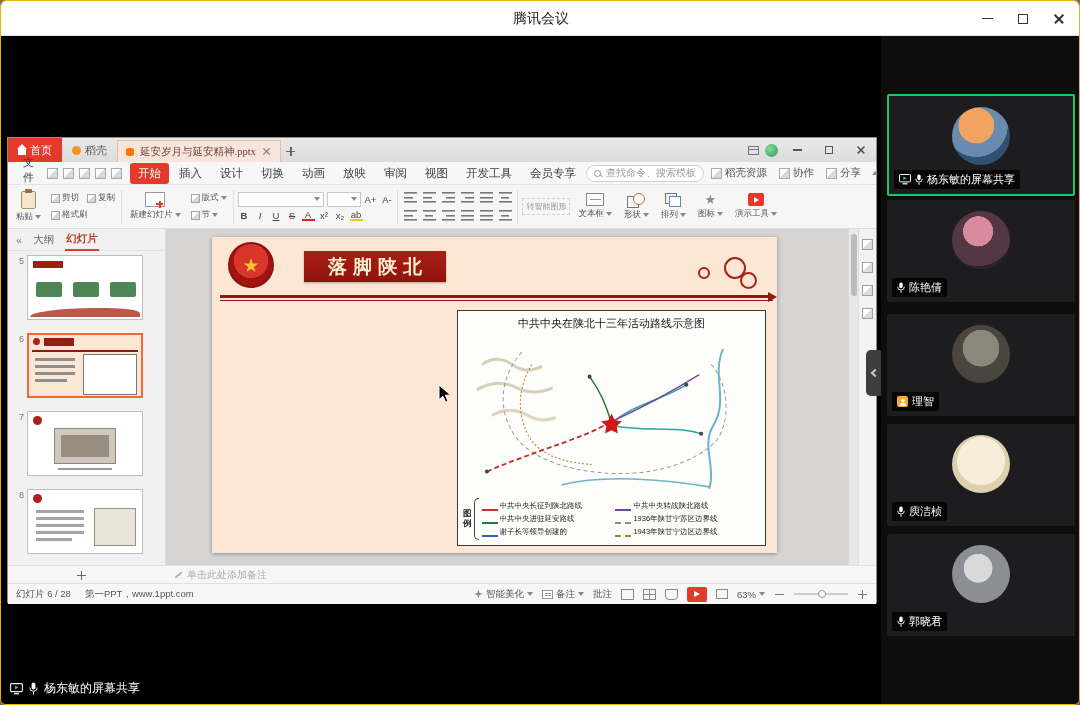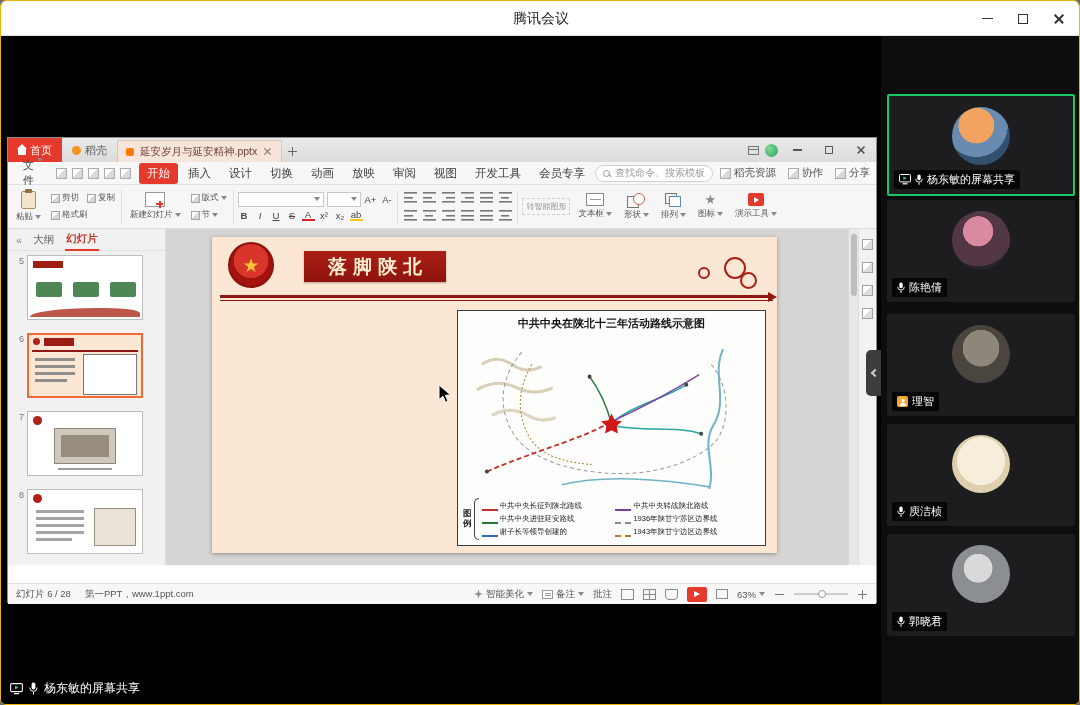--- a/index.html
+++ b/index.html
@@ -17,21 +17,21 @@
   .ic-x{position:relative;width:12px;height:12px;}
   .ic-x::before,.ic-x::after{content:'';position:absolute;left:0;top:5px;width:12px;height:1.6px;background:#333;}
   .ic-x::before{transform:rotate(45deg);} .ic-x::after{transform:rotate(-45deg);}
 
   
   .main{position:absolute;left:0;top:35px;width:880px;height:670px;background:#000;}
 
   
   .wps{position:absolute;left:6px;top:101px;width:870px;height:466px;background:#fff;border:1px solid #8e8e8e;font-size:11px;color:#333;}
   
-  .wps-tabs{position:absolute;left:0;top:0;width:100%;height:24px;background:linear-gradient(#e9e9e9,#dcdcdc);display:flex;align-items:flex-end;}
+  .wps-tabs{position:absolute;left:0;top:0;width:100%;height:24px;background:linear-gradient(#e9e9e9,#dcdcdc);display:flex;align-items:flex-end;font-family:Liberation Serif, serif;}
   .tab-home{height:24px;padding:0 10px;background:#e5392b;color:#fff;display:flex;align-items:center;gap:4px;font-size:11px;cursor:pointer;}
   .home-ic{width:8px;height:6px;background:#fff;position:relative;margin-top:3px;}
   .home-ic::before{content:'';position:absolute;left:-1px;top:-5px;border-left:5px solid transparent;border-right:5px solid transparent;border-bottom:5px solid #fff;}
   .tab-docer{height:24px;padding:0 10px;display:flex;align-items:center;gap:4px;color:#555;cursor:pointer;}
   .docer-ic{width:9px;height:9px;border-radius:50%;background:#f7941e;}
   .tab-doc{height:22px;margin-bottom:0;padding:0 8px;background:#f7e4da;border:1px solid #d9c2b6;border-bottom:none;display:flex;align-items:center;gap:6px;color:#6b4236;max-width:190px;cursor:pointer;}
   .doc-ic{width:8px;height:8px;background:#ff7800;border-radius:2px;flex:none;}
   .doc-label{white-space:nowrap;overflow:hidden;text-overflow:ellipsis;font-size:10.5px;}
   .tab-close{position:relative;width:10px;height:10px;flex:none;cursor:pointer;}
   .tab-close::before,.tab-close::after{content:'';position:absolute;left:0;top:4.5px;width:9px;height:1.2px;background:#8a6a5e;}
@@ -45,21 +45,21 @@
   .avatar-dot{width:13px;height:13px;border-radius:50%;background:radial-gradient(circle at 35% 35%,#7fd99a,#2f9e5b);}
   .wc2{width:26px;height:24px;display:flex;align-items:center;justify-content:center;cursor:pointer;}
   .wc2 .ic-min{width:9px;height:1.4px;background:#555;}
   .wc2 .ic-max{width:8px;height:8px;border:1.2px solid #555;}
   .wc2 .ic-x{transform:scale(.8);}
   .wc2 .ic-x::before,.wc2 .ic-x::after{background:#555;}
 
   
   .wps-menubar{position:absolute;left:0;top:24px;width:100%;height:23px;background:#f7f7f7;border-bottom:1px solid #e2e2e2;display:flex;align-items:center;gap:2px;padding:0 6px;}
   .hamburger{width:11px;height:9px;background:linear-gradient(#666 0 0) 0 0/100% 1.5px no-repeat,linear-gradient(#666 0 0) 0 4px/100% 1.5px no-repeat,linear-gradient(#666 0 0) 0 8px/100% 1.5px no-repeat;margin-right:2px;}
-  .menu-file{display:inline-flex;gap:3px;color:#444;padding:2px 5px;cursor:pointer;}
+  .menu-file{display:inline-flex;gap:3px;color:#444;padding:2px 5px;cursor:pointer;flex-direction:column;}
   .caret{width:0;height:0;border-left:3px solid transparent;border-right:3px solid transparent;border-top:4px solid #888;display:inline-block;}
   .qicons{display:inline-flex;gap:5px;margin:0 6px;}
   .qic{width:11px;height:11px;border:1px solid #aaa;background:linear-gradient(135deg,#fff 45%,#d9d9d9 45%);}
   .menu-item{padding:3px 8px;color:#3d3d3d;font-size:11.5px;cursor:pointer;white-space:nowrap;}
   .menu-item.active{background:#e5392b;color:#fff;border-radius:3px;}
   .search-box{margin-left:auto;width:158px;height:17px;border:1px solid #cfcfcf;border-radius:9px;background:#fff;display:flex;align-items:center;gap:5px;padding:0 7px;color:#9a9a9a;font-size:10px;cursor:text;}
   .mag{width:7px;height:7px;border:1.4px solid #9a9a9a;border-radius:50%;position:relative;flex:none;}
   .mag::after{content:'';position:absolute;width:4px;height:1.4px;background:#9a9a9a;transform:rotate(45deg);right:-3px;bottom:-1px;}
   .ph{white-space:nowrap;overflow:hidden;}
   .quick{display:inline-flex;align-items:center;gap:3px;color:#555;font-size:10.5px;padding:2px 5px;cursor:pointer;white-space:nowrap;}
@@ -172,21 +172,21 @@
   .ring3{left:528px;top:35px;width:17px;height:17px;}
   .rule{position:absolute;top:58px;left:8px;right:4px;border-top:3px solid #8e1812;}
   .rule::after{content:'';position:absolute;left:0;right:0;top:2px;border-top:1px solid #8e1812;}
   .rule::before{content:'';position:absolute;right:-4px;top:-6.5px;border-left:9px solid #8e1812;border-top:5px solid transparent;border-bottom:5px solid transparent;}
   .slide-text{position:absolute;left:14px;top:76px;width:230px;font-size:15.5px;line-height:1.56;color:#141414;text-align:justify;font-weight:500;}
   .slide-text p{margin:0;text-indent:2em;}
   .hl-red{color:#c00000;font-weight:bold;}
 
   
   .map{position:absolute;left:245px;top:73px;width:309px;height:236px;background:#fdfdfb;border:1px solid #3a3a3a;}
-  .map-title{font-size:11px;font-weight:bold;text-align:center;margin-top:5px;color:#111;white-space:nowrap;}
+  .map-title{font-size:11px;font-weight:normal;text-align:center;margin-top:5px;color:#111;white-space:nowrap;}
   .map-sub{font-size:8.5px;text-align:center;color:#222;margin-top:1px;}
   .map-svg{position:absolute;left:4px;right:4px;top:33px;bottom:52px;}
   .map-svg svg{width:100%;height:100%;}
   .legend{position:absolute;left:5px;right:4px;bottom:3px;height:47px;display:flex;align-items:center;}
   .legend-label{display:flex;flex-direction:column;justify-content:center;font-size:8.5px;font-weight:bold;color:#222;line-height:1.15;flex:none;}
   .brace{width:5px;height:42px;border-left:1.5px solid #444;border-top:1.5px solid #444;border-bottom:1.5px solid #444;border-radius:5px 0 0 5px;margin:0 3px 0 2px;flex:none;}
   .legend-grid{flex:1;display:grid;grid-template-columns:1fr 1.12fr;row-gap:3px;column-gap:4px;}
   .lg-item{display:flex;align-items:flex-end;overflow:hidden;white-space:nowrap;}
   .lg-line{width:16px;border-top:2px solid #000;margin-right:2px;flex:none;}
   .lg-text{font-size:7.5px;color:#222;overflow:hidden;}
@@ -625,20 +625,29 @@
             <div class="vthumb"></div>
           </div>
         <div class="tool-strip">
           <span class="strip-ic"></span>
           <span class="strip-ic"></span>
           <span class="strip-ic"></span>
           <span class="strip-ic"></span>
         </div>
       </div>
 
+      <div class="notes-bar">
+        <span class="add-slide">
+            <span class="plus-ic"></span>
+          </span>
+        <span class="notes-ph">
+            <span class="pencil"></span>
+            <span>单击此处添加备注</span>
+          </span>
+      </div>
 
       <div class="wps-status">
         <span class="st-item">幻灯片 6 / 28</span>
         <span class="st-item">第一PPT，www.1ppt.com</span>
         <span class="st-right">
           <span class="st-item">
               <span class="spark"></span>
               <span>智能美化</span>
               <span class="caret"></span>
             </span>

